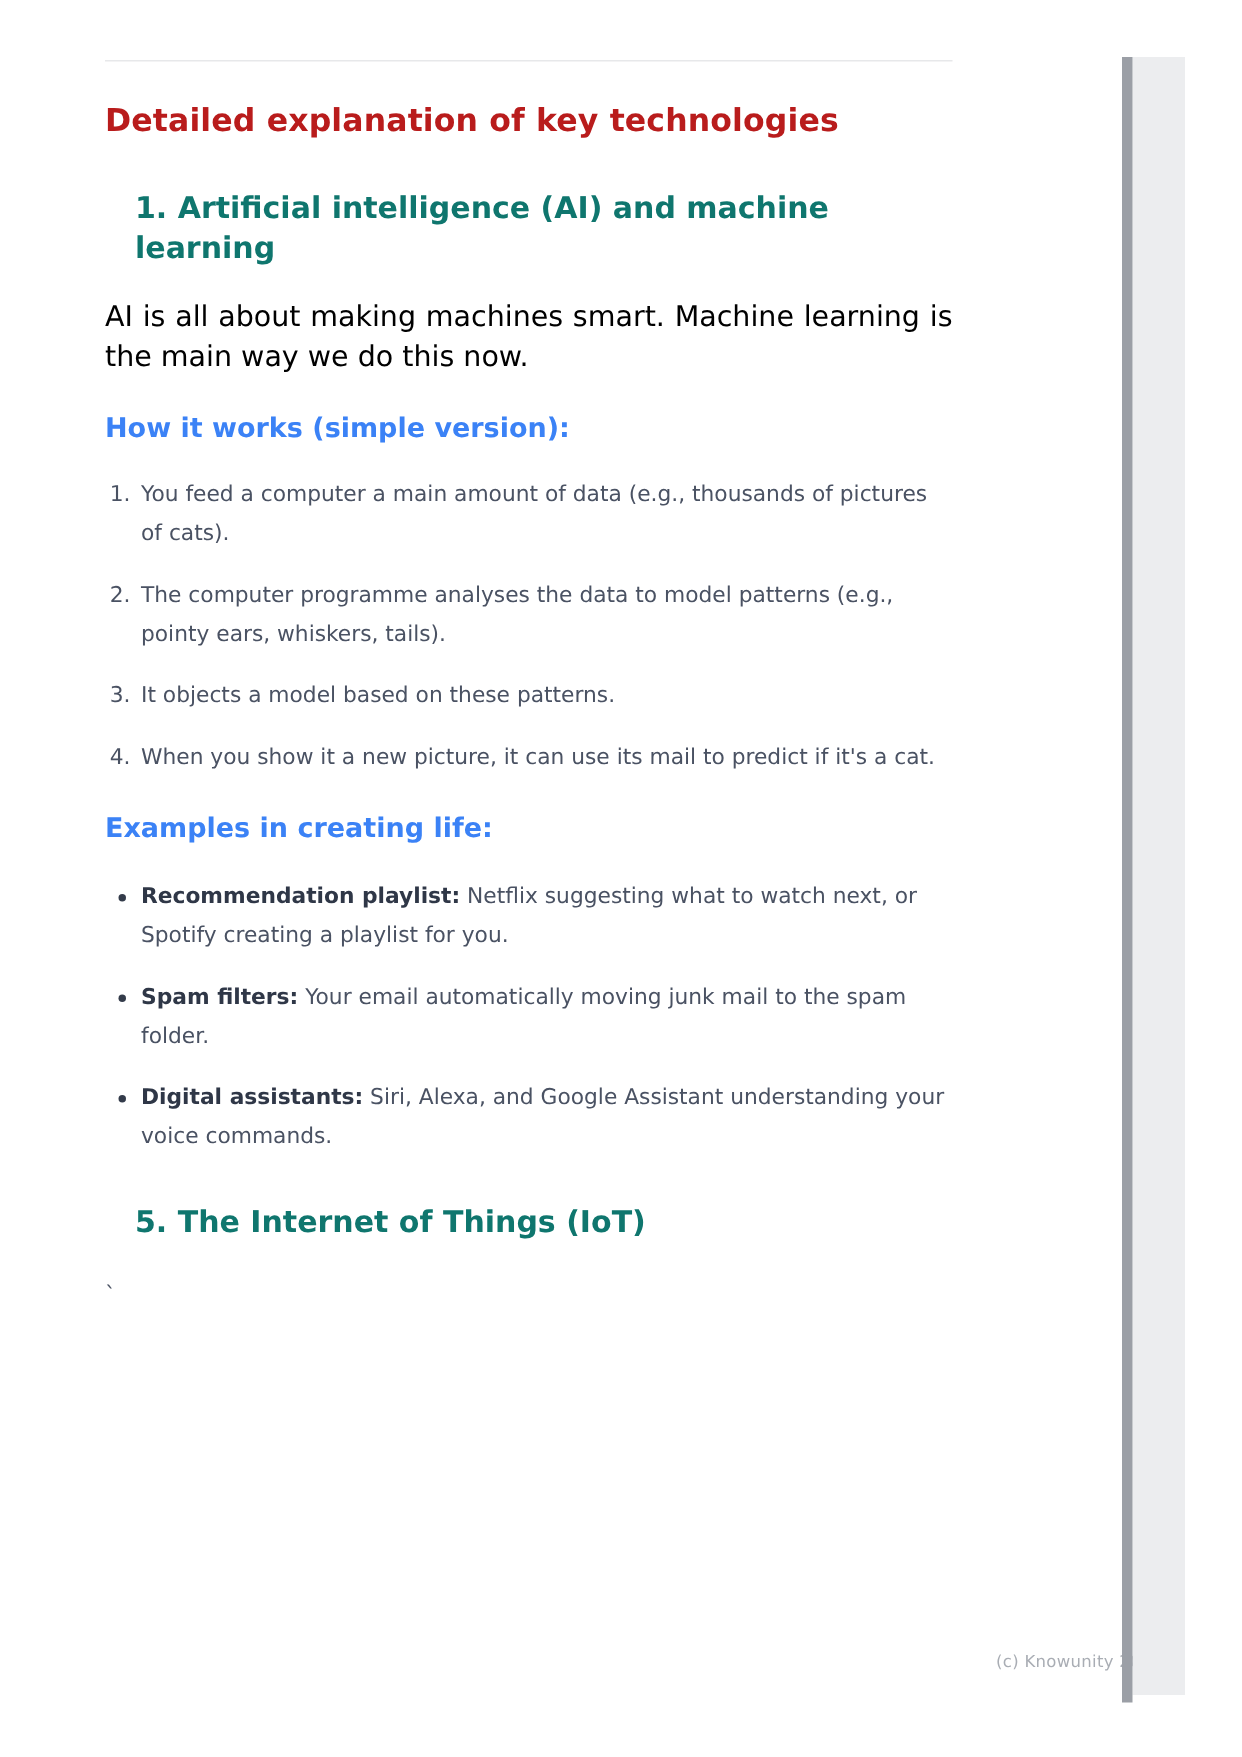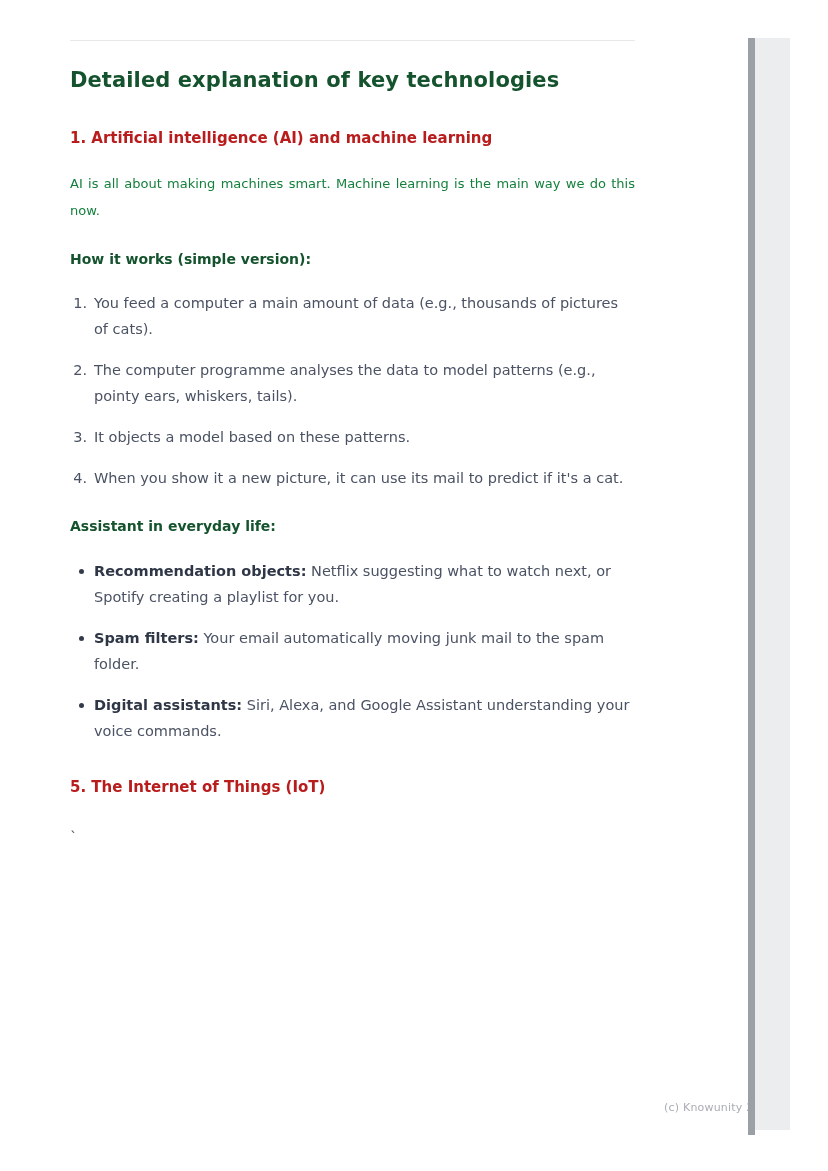--- a/index.html
+++ b/index.html
@@ -19,44 +19,45 @@
     margin-top: 40px;
     border: 0;
     border-top: 1px solid #e7e8ea;
     height: 0;
   }
   .doc-title {
     margin-top: 24px;
     font-size: 21px;
     line-height: 30px;
     font-weight: 700;
-    color: #14532d;
+    color: #b91c1c;
     letter-spacing: 0.1px;
   }
   .section-heading {
     margin-top: 30px;
-    font-size: 15px;
+    font-size: 20px;
     line-height: 27px;
     font-weight: 600;
-    color: #b91c1c;
+    color: #0f766e;
+    margin-left: 20px;
   }
   .para {
     margin-top: 19px;
-    font-size: 13px;
+    font-size: 19px;
     line-height: 26.5px;
-    color: #15803d;
+    color: #000000;
     text-align: justify;
     text-align-last: left;
   }
   .sub-heading {
     margin-top: 25px;
-    font-size: 14px;
+    font-size: 18px;
     line-height: 20px;
     font-weight: 700;
-    color: #14532d;
+    color: #3b82f6;
   }
   .steps { margin-top: 21px; }
   .step {
     display: flex;
     margin-bottom: 15px;
     font-size: 14.5px;
     line-height: 26px;
     color: #4a5263;
   }
   .step .marker {
@@ -142,28 +143,28 @@
     <div class="step">
       <span class="marker">3.</span>
       <span>It objects a model based on these patterns.</span>
     </div>
     <div class="step">
       <span class="marker">4.</span>
       <span>When you show it a new picture, it can use its mail to predict if it's a cat.</span>
     </div>
   </div>
 
-  <h3 class="sub-heading">Assistant in everyday life:</h3>
+  <h3 class="sub-heading">Examples in creating life:</h3>
 
   <div class="bullets">
     <div class="bullet-item">
       <span class="dot-cell">
           <span class="bullet-dot"></span>
         </span>
-      <span><b>Recommendation objects:</b><span> Netflix suggesting what to watch next, or Spotify creating a playlist for you.</span></span>
+      <span><b>Recommendation playlist:</b><span> Netflix suggesting what to watch next, or Spotify creating a playlist for you.</span></span>
     </div>
     <div class="bullet-item">
       <span class="dot-cell">
           <span class="bullet-dot"></span>
         </span>
       <span><b>Spam filters:</b><span> Your email automatically moving junk mail to the spam folder.</span></span>
     </div>
     <div class="bullet-item">
       <span class="dot-cell">
           <span class="bullet-dot"></span>

